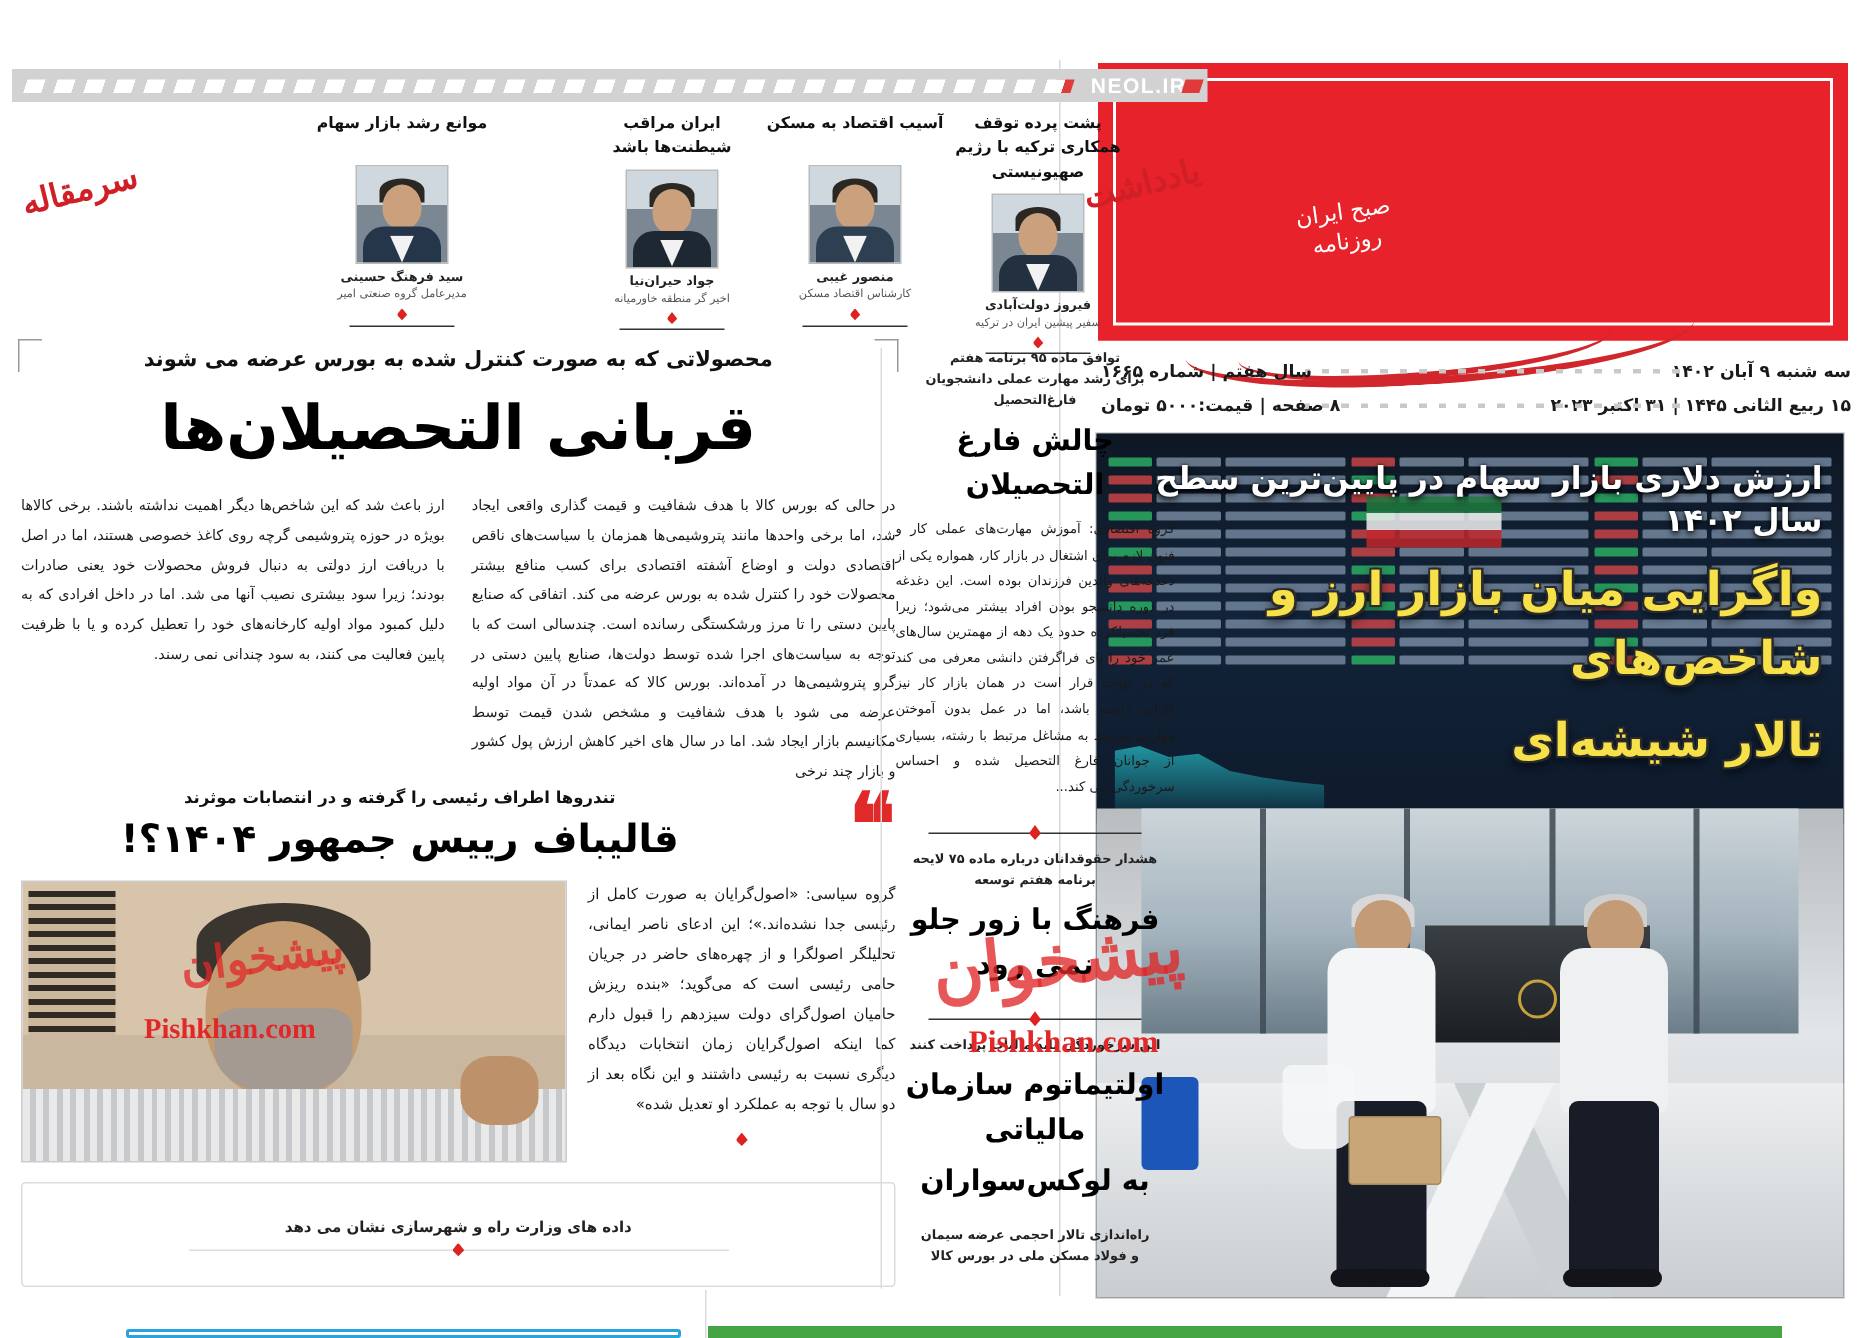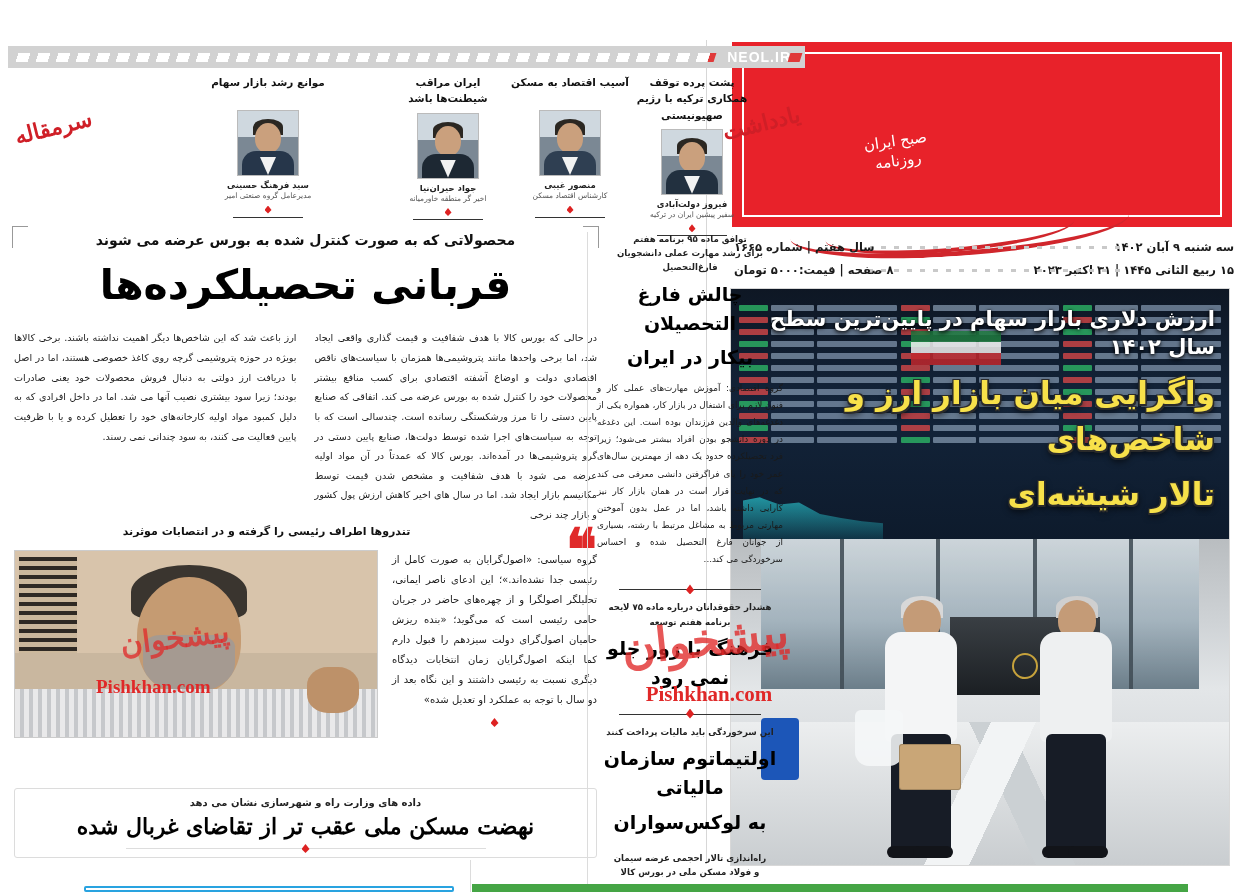--- a/index.html
+++ b/index.html
@@ -639,64 +639,63 @@
         <div class="cmn-role">مدیرعامل گروه صنعتی امیر</div>
         <div class="cmn-dot"></div>
         <div class="cmn-rule"></div>
       </div>
     </div>
 
     <div class="lead" style="right:210px;">
       <i class="bracket-r"></i>
       <i class="bracket-l"></i>
       <div class="lead-kicker">محصولاتی که به صورت کنترل شده به بورس عرضه می شوند</div>
-      <div class="lead-title">قربانی تحصیلکرده‌ها</div>
+      <div class="lead-title">قربانی التحصیلان‌ها</div>
       <div class="lead-body">
         <p>در حالی که بورس کالا با هدف شفافیت و قیمت گذاری واقعی ایجاد شد، اما برخی واحدها مانند پتروشیمی‌ها همزمان با سیاست‌های ناقص اقتصادی دولت و اوضاع آشفته اقتصادی برای کسب منافع بیشتر محصولات خود را کنترل شده به بورس عرضه می کند. اتفاقی که صنایع پایین دستی را تا مرز ورشکستگی رسانده است. چندسالی است که با توجه به سیاست‌های اجرا شده توسط دولت‌ها، صنایع پایین دستی در گرو پتروشیمی‌ها در آمده‌اند. بورس کالا که عمدتاً در آن مواد اولیه عرضه می شود با هدف شفافیت و مشخص شدن قیمت توسط مکانیسم بازار ایجاد شد. اما در سال های اخیر کاهش ارزش پول کشور و بازار چند نرخی</p>
         <p>ارز باعث شد که این شاخص‌ها دیگر اهمیت نداشته باشند. برخی کالاها بویژه در حوزه پتروشیمی گرچه روی کاغذ خصوصی هستند، اما در اصل با دریافت ارز دولتی به دنبال فروش محصولات خود یعنی صادرات بودند؛ زیرا سود بیشتری نصیب آنها می شد. اما در داخل افرادی که به دلیل کمبود مواد اولیه کارخانه‌های خود را تعطیل کرده و یا با ظرفیت پایین فعالیت می کنند، به سود چندانی نمی رسند.</p>
       </div>
     </div>
 
     <div class="sec" style="right:210px;">
       <div class="sec-quoteicon">❝</div>
       <div class="sec-head">
         <div class="sec-kicker">تندروها اطراف رئیسی را گرفته و در انتصابات موثرند</div>
+        <div class="sec-title">قالیباف رییس جمهور ۱۴۰۴؟!</div>
       </div>
       <div class="sec-row">
         <div class="sec-quote">
           <div>گروه سیاسی: «اصول‌گرایان به صورت کامل از رئیسی جدا نشده‌اند.»؛ این ادعای ناصر ایمانی، تحلیلگر اصولگرا و از چهره‌های حاضر در جریان حامی رئیسی است که می‌گوید؛ «بنده ریزش حامیان اصول‌گرای دولت سیزدهم را قبول دارم کما اینکه اصول‌گرایان زمان انتخابات دیدگاه دیگری نسبت به رئیسی داشتند و این نگاه بعد از دو سال با توجه به عملکرد او تعدیل شده»</div>
           <div class="sec-dot"></div>
         </div>
         <div class="sec-photo">
           <i class="sp-blind"></i>
           <i class="sp-hair"></i>
             <i class="sp-head"></i>
             <i class="sp-beard"></i>
           <i class="sp-shirt"></i>
             <i class="sp-hand"></i>
         </div>
       </div>
     </div>
 
     <div class="bot" style="right:210px;text-align:center;">
       <div class="bot-kicker">داده های وزارت راه و شهرسازی نشان می دهد</div>
-      <div class="bot-title">نهضت مسکن ملی عقب تر از تقاضای غربال شده</div>
       <div class="bot-rule">
           <i class="d"></i>
         </div>
     </div>
 
     <div class="side">
       <i class="side-divider"></i>
 
       <div class="side-item">
         <div class="si-kicker">توافق ماده ۹۵ برنامه هفتم</div>
         <div class="si-kicker">برای رشد مهارت عملی دانشجویان فارغ‌التحصیل</div>
         <div class="si-title">چالش فارغ التحصیلان</div>
-        <div class="si-title">بیکار در ایران</div>
         <div class="si-body">گروه اقتصادی: آموزش مهارت‌های عملی کار و فنون لازم برای اشتغال در بازار کار، همواره یکی از دغدغه‌های والدین فرزندان بوده است. این دغدغه در دوره دانشجو بودن افراد بیشتر می‌شود؛ زیرا فرد تحصیلکرده حدود یک دهه از مهمترین سال‌های عمر خود را پای فراگرفتن دانشی معرفی می کند که در نهایت قرار است در همان بازار کار نیز کارایی داشته باشد، اما در عمل بدون آموختن مهارتی مربوط به مشاغل مرتبط با رشته، بسیاری از جوانان فارغ التحصیل شده و احساس سرخوردگی می کند...</div>
       </div>
 
       <div class="si-sep">
           <i class="ln"></i>
           <i class="d"></i>
         </div>
 
       <div class="side-item">
         <div class="si-kicker">هشدار حقوقدانان درباره ماده ۷۵ لایحه</div>

